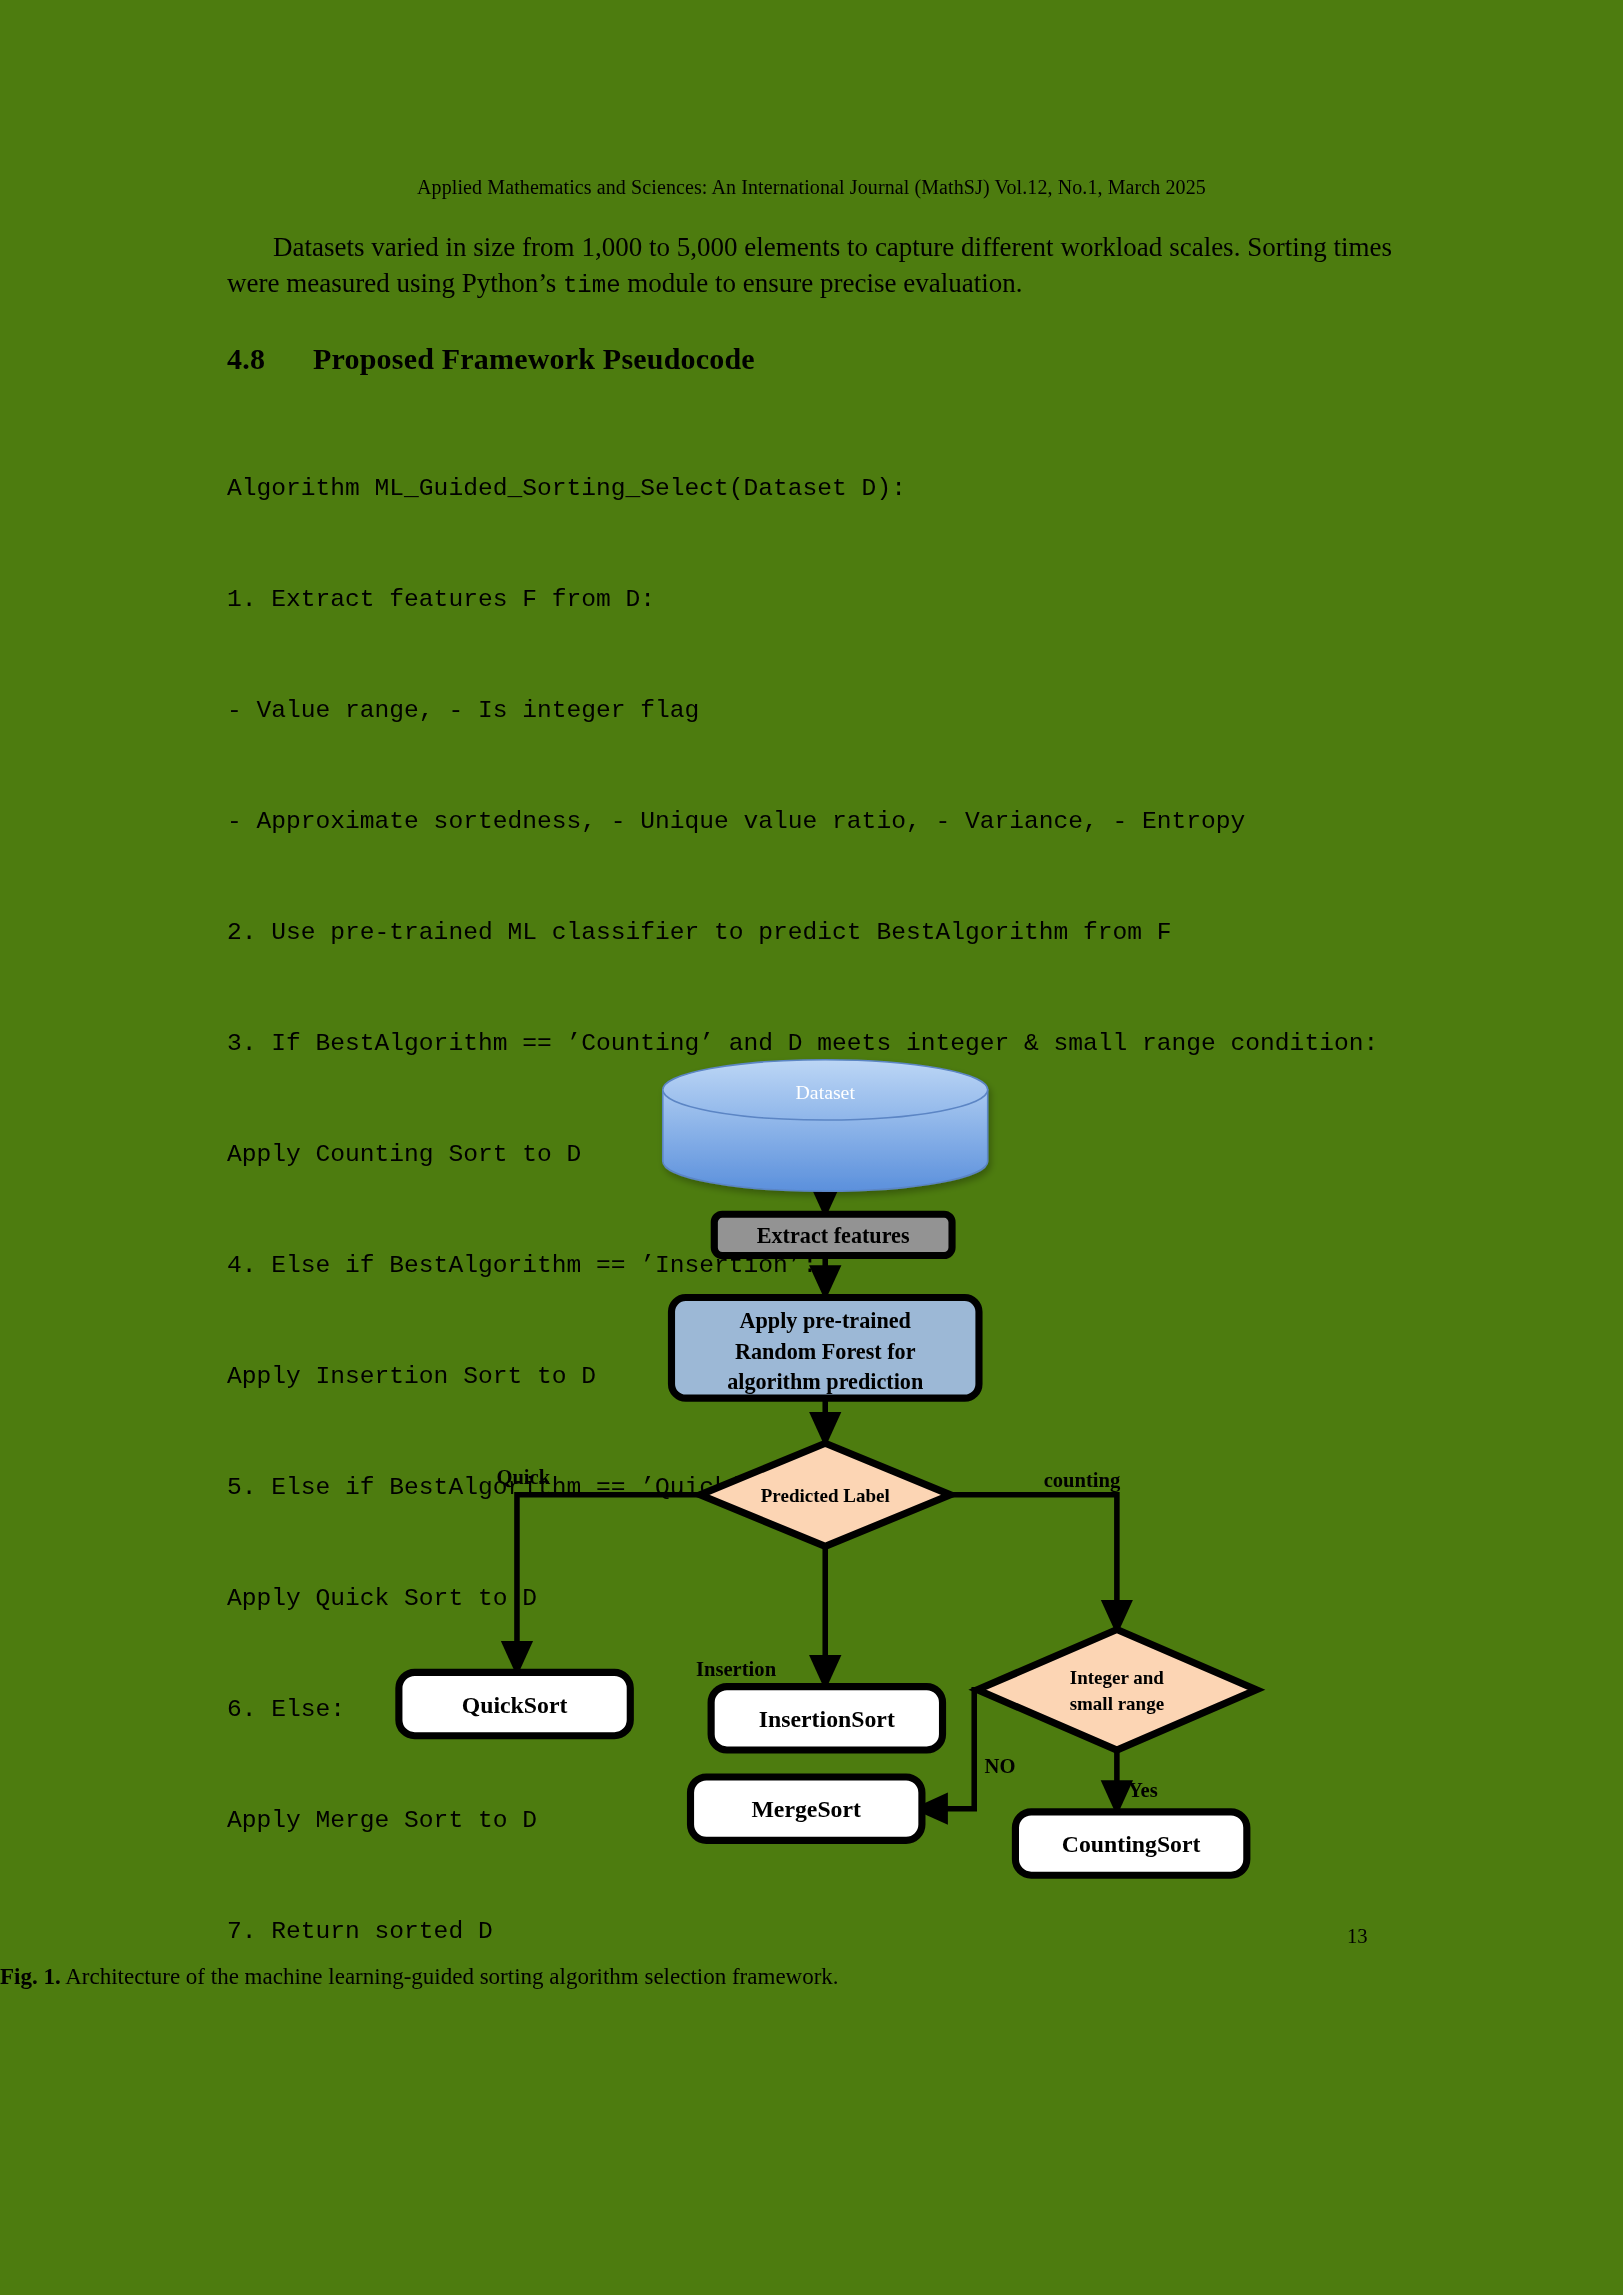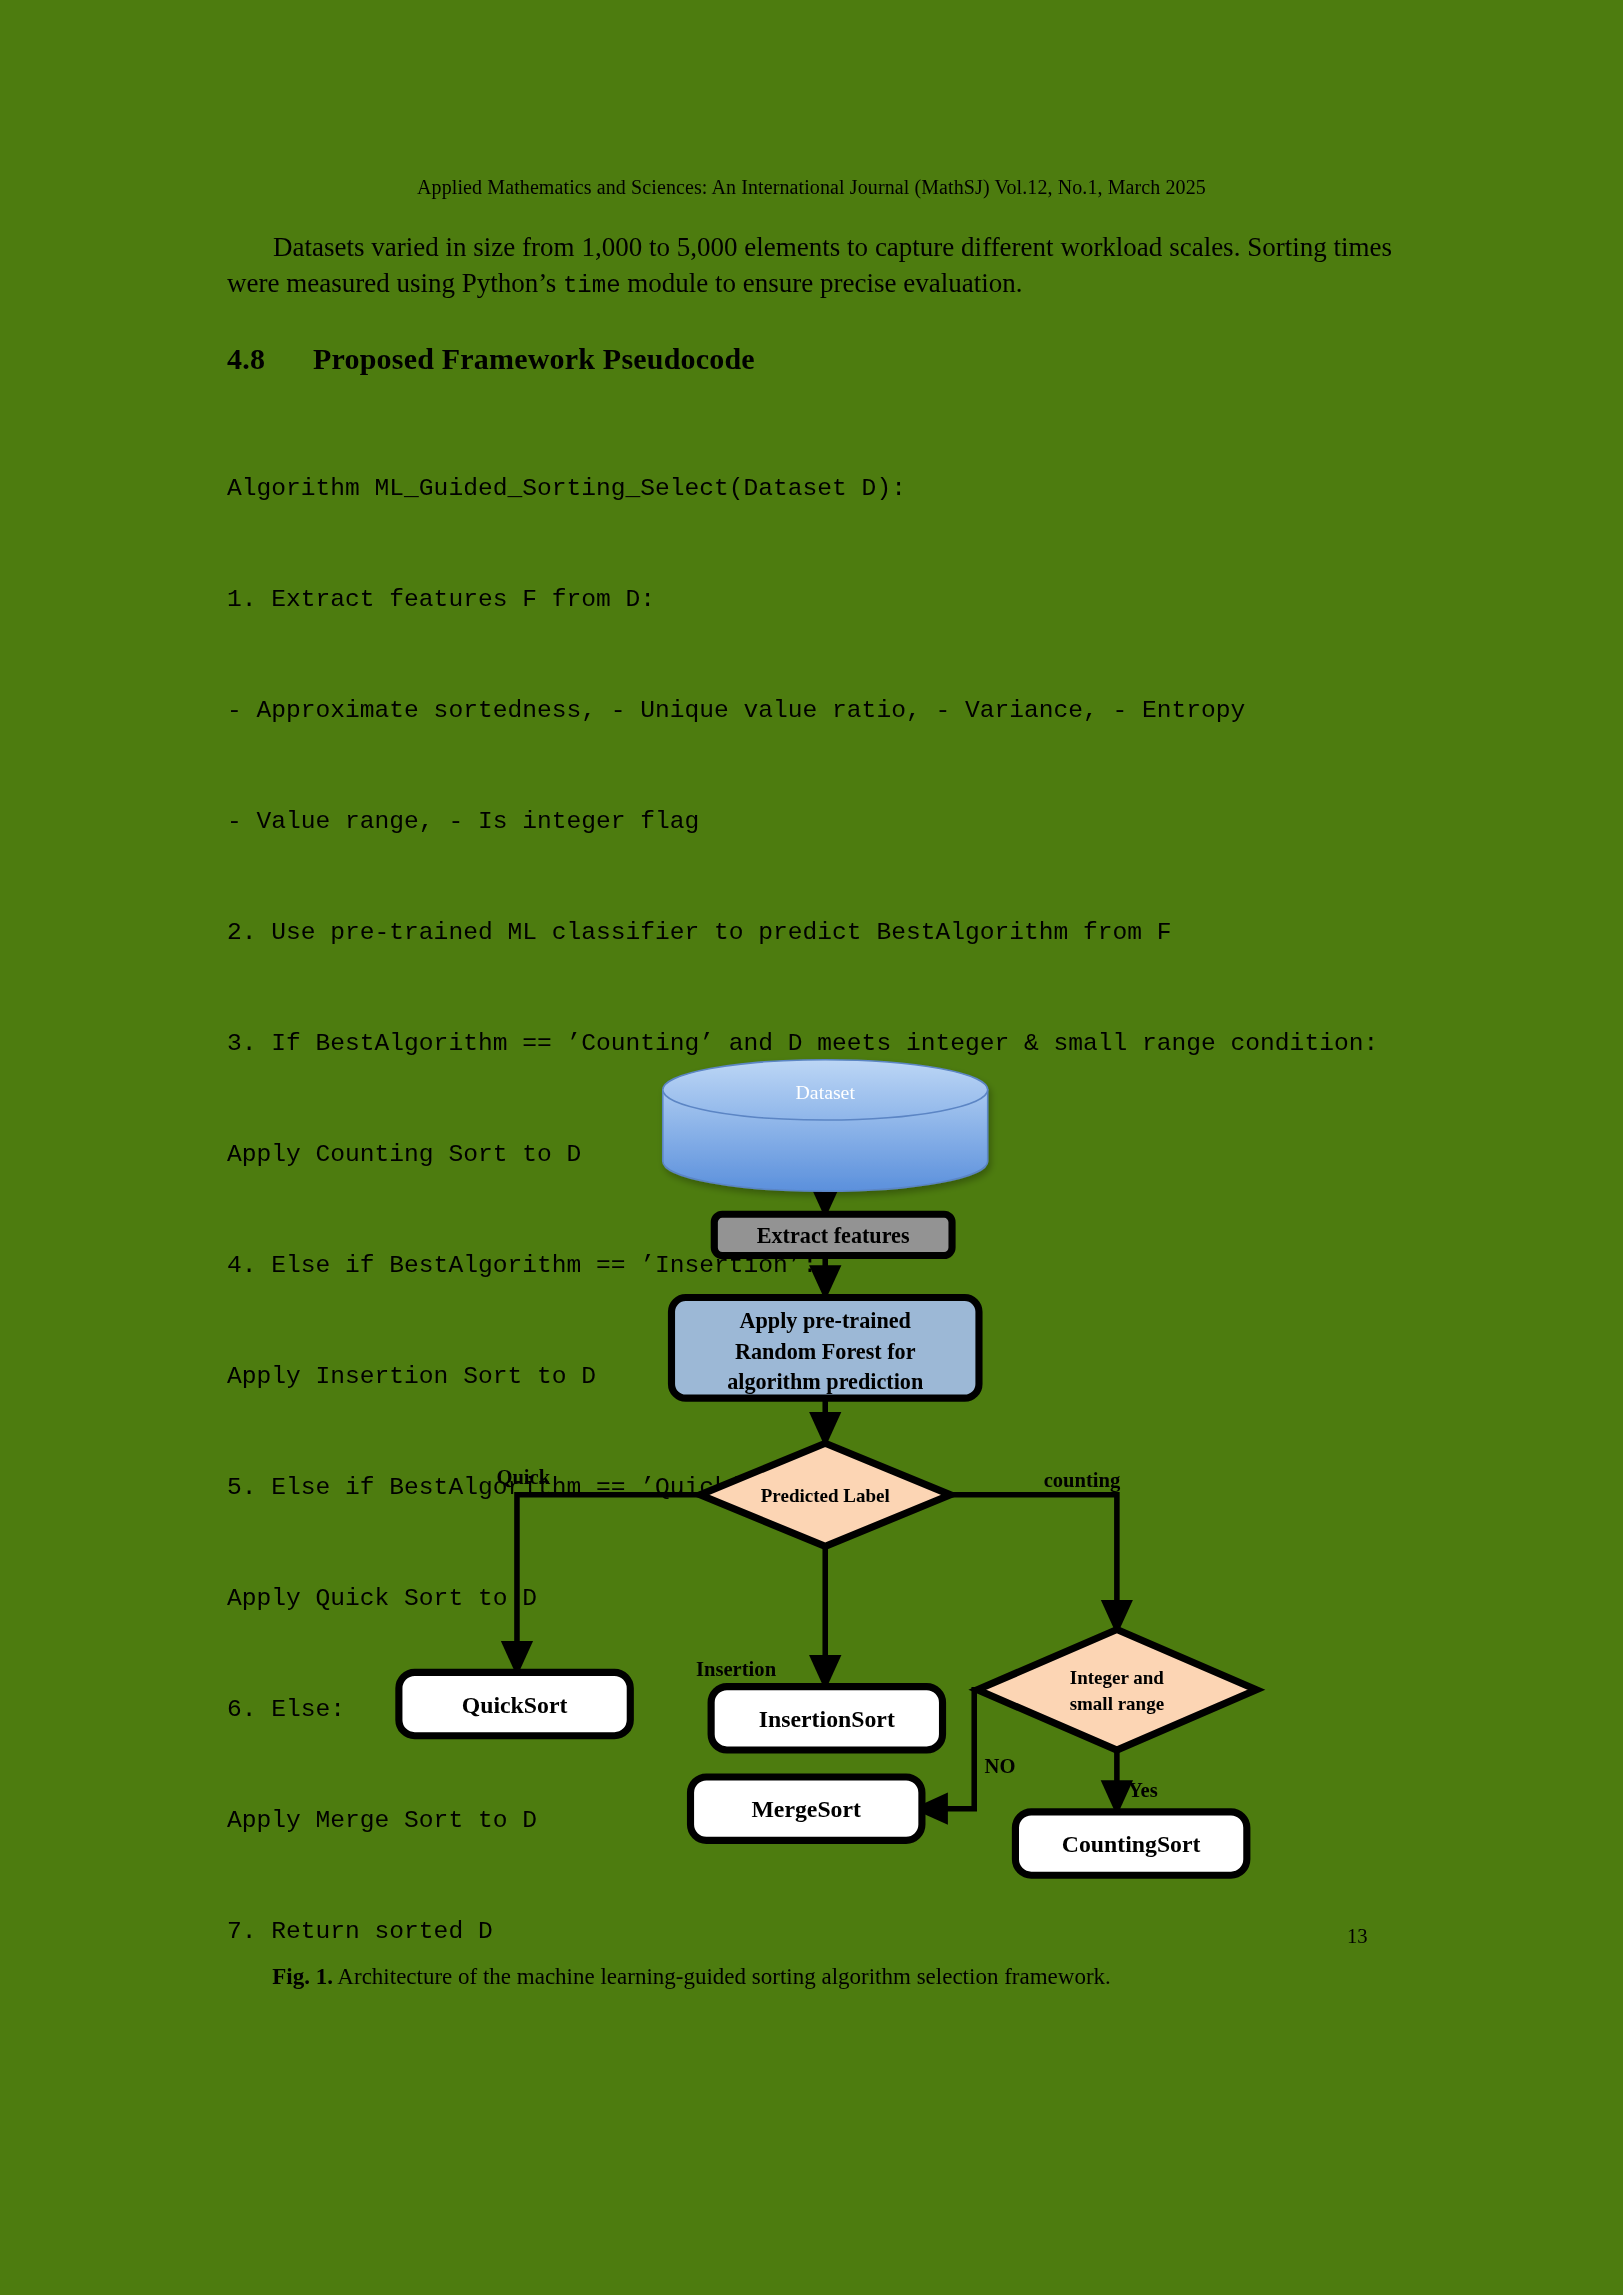--- a/index.html
+++ b/index.html
@@ -100,23 +100,22 @@
     fill: #000;
     font-size: 26px;
   }
 
   
   .caption {
     position: absolute;
     top: 1964px;
     left: 0;
     width: 1295px;
-    text-align: center;
+    text-align: left;
     font-size: 23px;
-    padding-left: 44px;
   }
   .caption b { font-weight: bold; }
 
   
   .folio {
     position: absolute;
     top: 1925px;
     left: 1347px;
     font-size: 20.6px;
   }
@@ -128,22 +127,22 @@
 
   <div class="running-head">Applied Mathematics and Sciences: An International Journal (MathSJ) Vol.12, No.1, March 2025</div>
 
   <div class="body-para"><span class="indent"></span><span>Datasets varied in size from 1,000 to 5,000 elements to capture different workload scales. Sorting times were measured using Python’s </span><span class="mono-inline">time</span><span> module to ensure precise evaluation.</span></div>
 
   <div class="section-heading"><span class="num">4.8</span><span>Proposed Framework Pseudocode</span></div>
 
   <div class="pseudocode">
     <span class="line">Algorithm ML_Guided_Sorting_Select(Dataset D):</span>
     <span class="line">1. Extract features F from D:</span>
+    <span class="line">- Value range, - Is integer flag</span>
     <span class="line">- Approximate sortedness, - Unique value ratio, - Variance, - Entropy</span>
-    <span class="line">- Value range, - Is integer flag</span>
     <span class="line">2. Use pre-trained ML classifier to predict BestAlgorithm from F</span>
     <span class="line">3. If BestAlgorithm == ’Counting’ and D meets integer &amp; small range condition:</span>
     <span class="line">Apply Counting Sort to D</span>
     <span class="line">4. Else if BestAlgorithm == ’Insertion’:</span>
     <span class="line">Apply Insertion Sort to D</span>
     <span class="line">5. Else if BestAlgorithm == ’Quick’:</span>
     <span class="line">Apply Quick Sort to D</span>
     <span class="line">6. Else:</span>
     <span class="line">Apply Merge Sort to D</span>
     <span class="line">7. Return sorted D</span>

